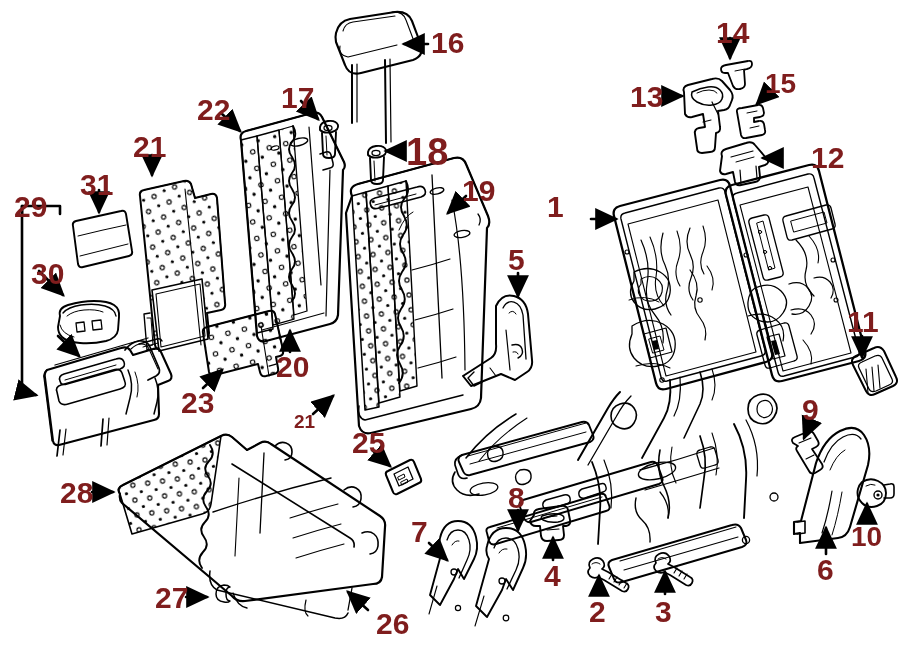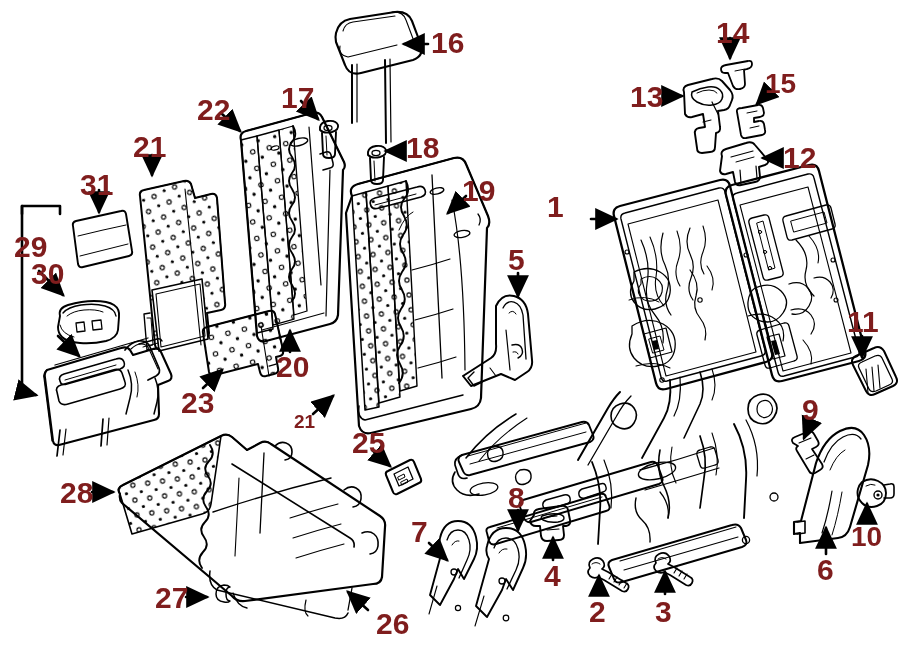--- a/index.html
+++ b/index.html
@@ -473,34 +473,34 @@
   <span class="callout" style="left:589px;top:597px;font-size:30px;">2</span>
   <span class="callout" style="left:655px;top:597px;font-size:30px;">3</span>
   <span class="callout" style="left:544px;top:561px;font-size:30px;">4</span>
   <span class="callout" style="left:508px;top:245px;font-size:30px;">5</span>
   <span class="callout" style="left:817px;top:555px;font-size:30px;">6</span>
   <span class="callout" style="left:411px;top:517px;font-size:30px;">7</span>
   <span class="callout" style="left:508px;top:483px;font-size:30px;">8</span>
   <span class="callout" style="left:802px;top:395px;font-size:30px;">9</span>
   <span class="callout" style="left:851px;top:523px;font-size:28px;">10</span>
   <span class="callout" style="left:847px;top:307px;font-size:30px;">11</span>
-  <span class="callout" style="left:783px;top:143px;font-size:30px;">12</span>
+  <span class="callout" style="left:783px;top:143px;font-size:30px;padding-left:28px;">12</span>
   <span class="callout" style="left:630px;top:82px;font-size:30px;">13</span>
   <span class="callout" style="left:716px;top:18px;font-size:30px;text-align:right;">14</span>
   <span class="callout" style="left:765px;top:70px;font-size:28px;">15</span>
   <span class="callout" style="left:431px;top:28px;font-size:30px;">16</span>
   <span class="callout" style="left:281px;top:83px;font-size:30px;">17</span>
-  <span class="callout" style="left:406px;top:133px;font-size:30px;">18</span>
+  <span class="callout" style="left:406px;top:133px;font-size:38px;">18</span>
   <span class="callout" style="left:462px;top:176px;font-size:30px;">19</span>
   <span class="callout" style="left:276px;top:352px;font-size:30px;">20</span>
   <span class="callout" style="left:294px;top:412px;font-size:19px;">21</span>
   <span class="callout" style="left:197px;top:95px;font-size:30px;">22</span>
   <span class="callout" style="left:181px;top:388px;font-size:30px;">23</span>
   <span class="callout" style="left:133px;top:132px;font-size:30px;">21</span>
   <span class="callout" style="left:352px;top:428px;font-size:30px;">25</span>
   <span class="callout" style="left:376px;top:609px;font-size:30px;">26</span>
   <span class="callout" style="left:155px;top:583px;font-size:30px;">27</span>
   <span class="callout" style="left:60px;top:478px;font-size:30px;">28</span>
-  <span class="callout" style="left:14px;top:192px;font-size:30px;margin-top:40px;">29</span>
+  <span class="callout" style="left:14px;top:192px;font-size:30px;">29</span>
   <span class="callout" style="left:31px;top:259px;font-size:30px;">30</span>
   <span class="callout" style="left:80px;top:170px;font-size:30px;">31</span>
 
 </div>
 
 </body></html>

